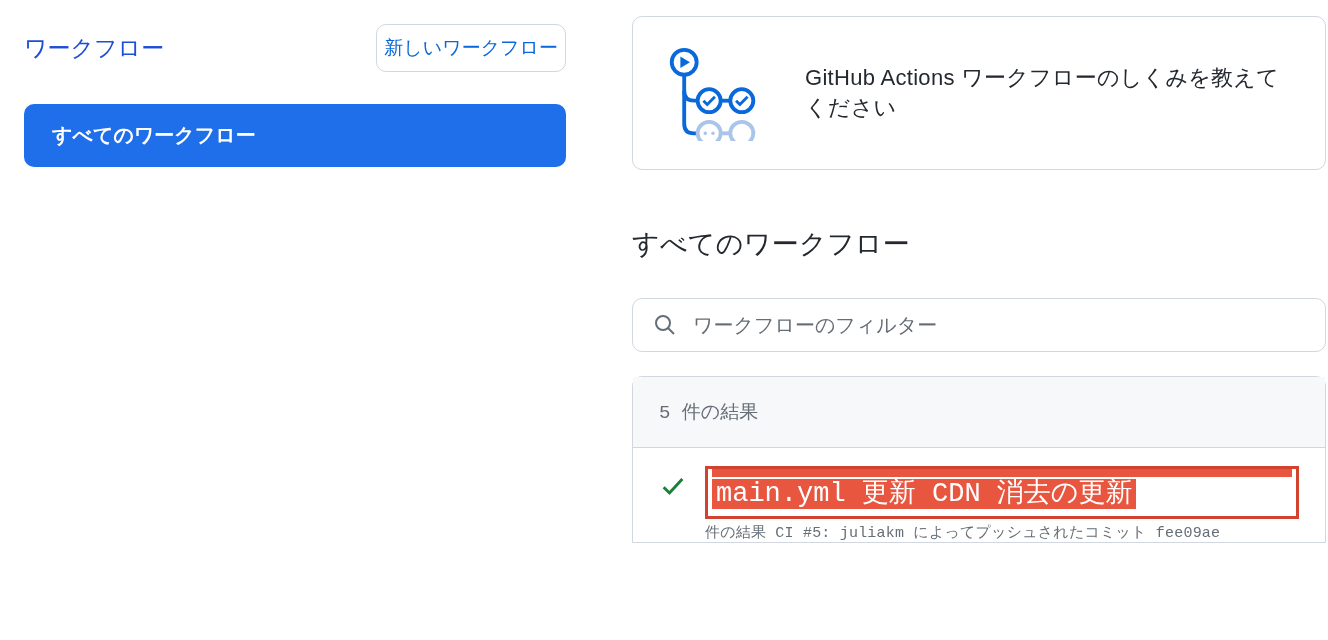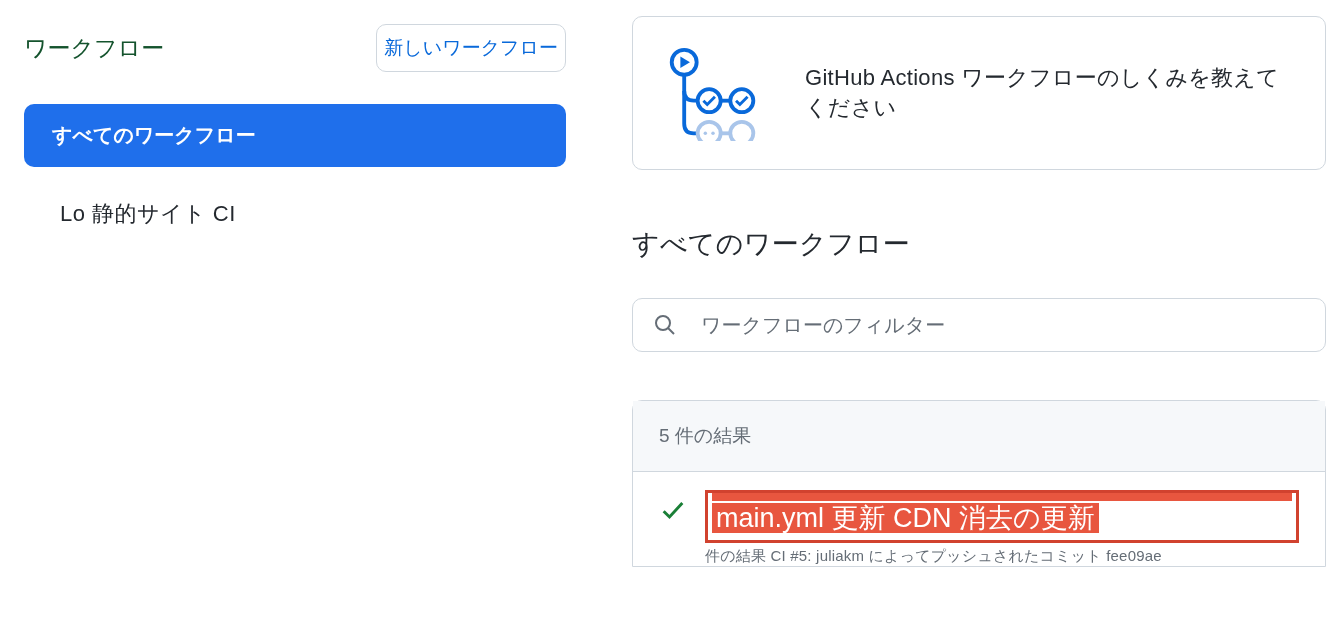--- a/index.html
+++ b/index.html
@@ -18,21 +18,21 @@
 }
 .sidebar-header {
   display: flex;
   justify-content: space-between;
   align-items: center;
   margin-bottom: 32px;
 }
 .sidebar-title {
   font-size: 23px;
   font-weight: 400;
-  color: #14532d;
+  color: #1d4ed8;
 }
 .new-workflow-btn {
   border: 1px solid #d0d7de;
   border-radius: 10px;
   padding: 10px 7px;
   background: #fff;
   color: #0969da;
   font-size: 19px;
   cursor: pointer;
 }
@@ -84,42 +84,43 @@
   font-weight: 500;
   margin-bottom: 36px;
   letter-spacing: 0.3px;
 }
 .filter-bar {
   border: 1px solid #d0d7de;
   border-radius: 10px;
   padding: 14px 20px;
   display: flex;
   align-items: center;
-  gap: 24px;
+  gap: 16px;
   width: 694px;
-  margin-bottom: 48px;
+  margin-bottom: 24px;
 }
 .search-icon {
   width: 24px;
   height: 24px;
   stroke: #656d76;
   fill: none;
 }
 .filter-input {
   border: none;
   outline: none;
   font-size: 20px;
   flex: 1;
   background: transparent;
 }
 .filter-input::placeholder { color: #656d76; }
 .results-panel {
   border: 1px solid #d0d7de;
   border-radius: 10px 10px 0 0;
   width: 694px;
+  font-family: Liberation Mono, monospace;
 }
 .results-header {
   background: #f6f8fa;
   padding: 22px 26px;
   font-size: 19px;
   color: #656d76;
   border-bottom: 1px solid #d0d7de;
 }
 .result-row {
   padding: 18px 26px 0 26px;
@@ -167,23 +168,20 @@
 </head>
 <body>
 
 <div class="sidebar">
   <div class="sidebar-header">
     <div class="sidebar-title">ワークフロー</div>
     <button class="new-workflow-btn">新しいワークフロー</button>
   </div>
   <div class="sidebar-item active">
     <span>すべてのワークフロー</span>
-  </div>
-  <div class="sidebar-item inactive">
-    <span>Lo 静的サイト CI</span>
   </div>
 </div>
 
 <div class="main">
   <div class="help-banner">
     <div class="help-icon-wrap">
       <svg viewBox="0 0 100 100" width="96" height="96">
         <circle cx="20" cy="18" r="13" fill="none" stroke="#0969da" stroke-width="4"></circle>
         <polygon points="16,12 16,24 26,18" fill="#0969da"></polygon>
         <path d="M 20 31 L 20 48 Q 20 58 30 58 L 34 58" fill="none" stroke="#0969da" stroke-width="4"></path>

